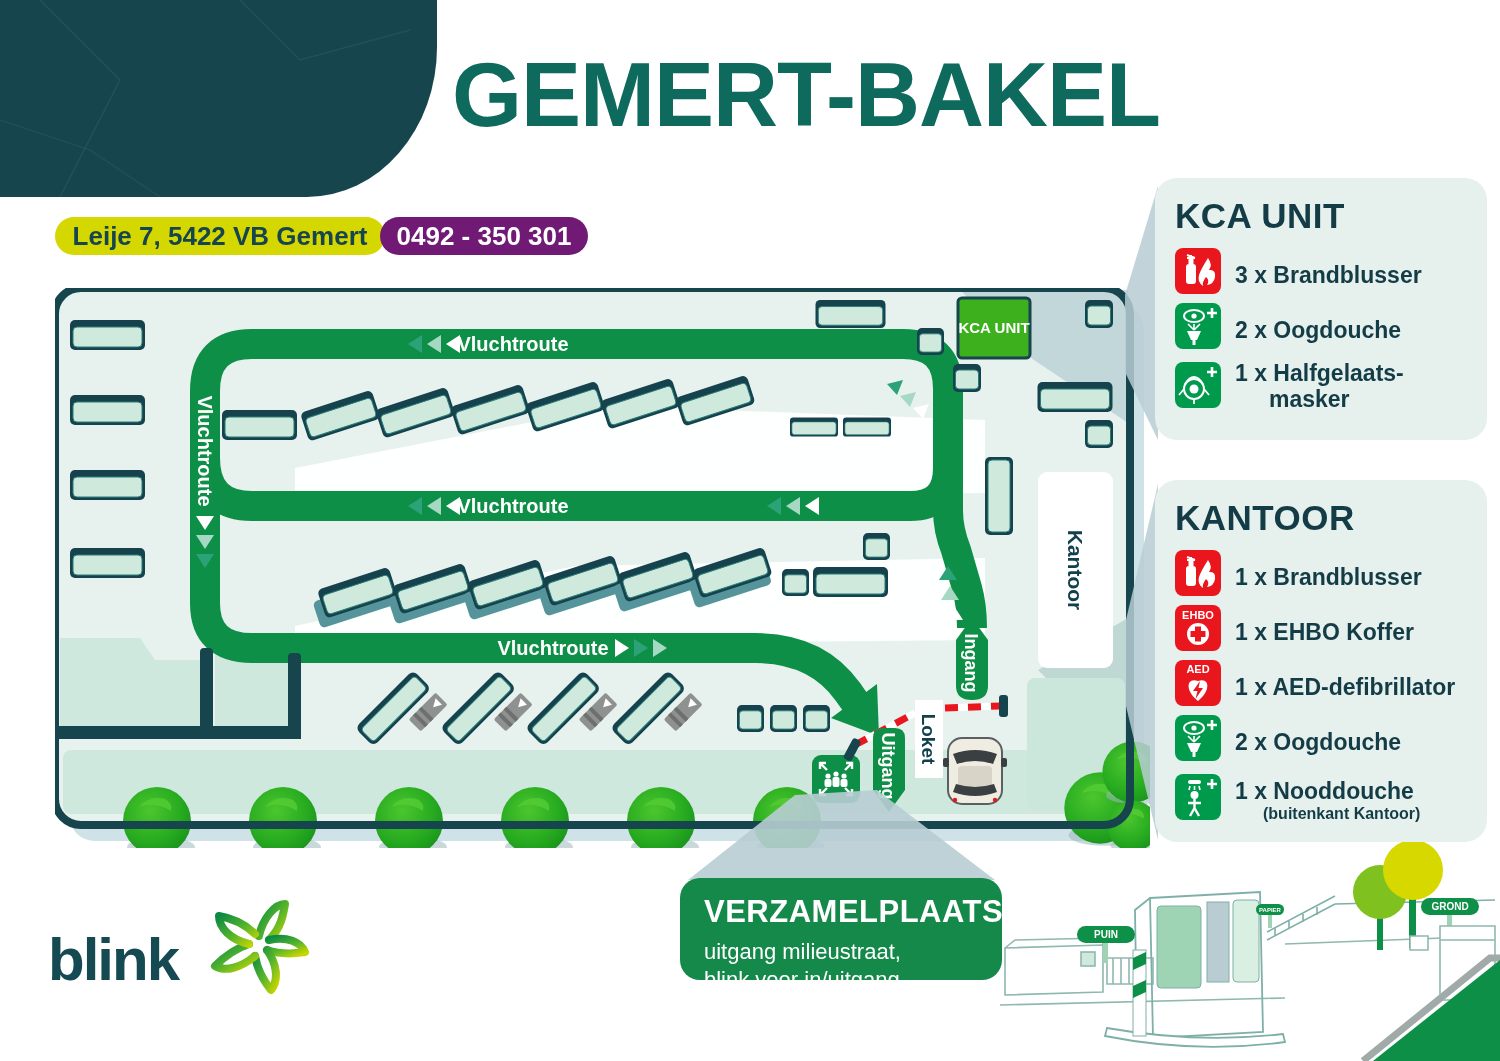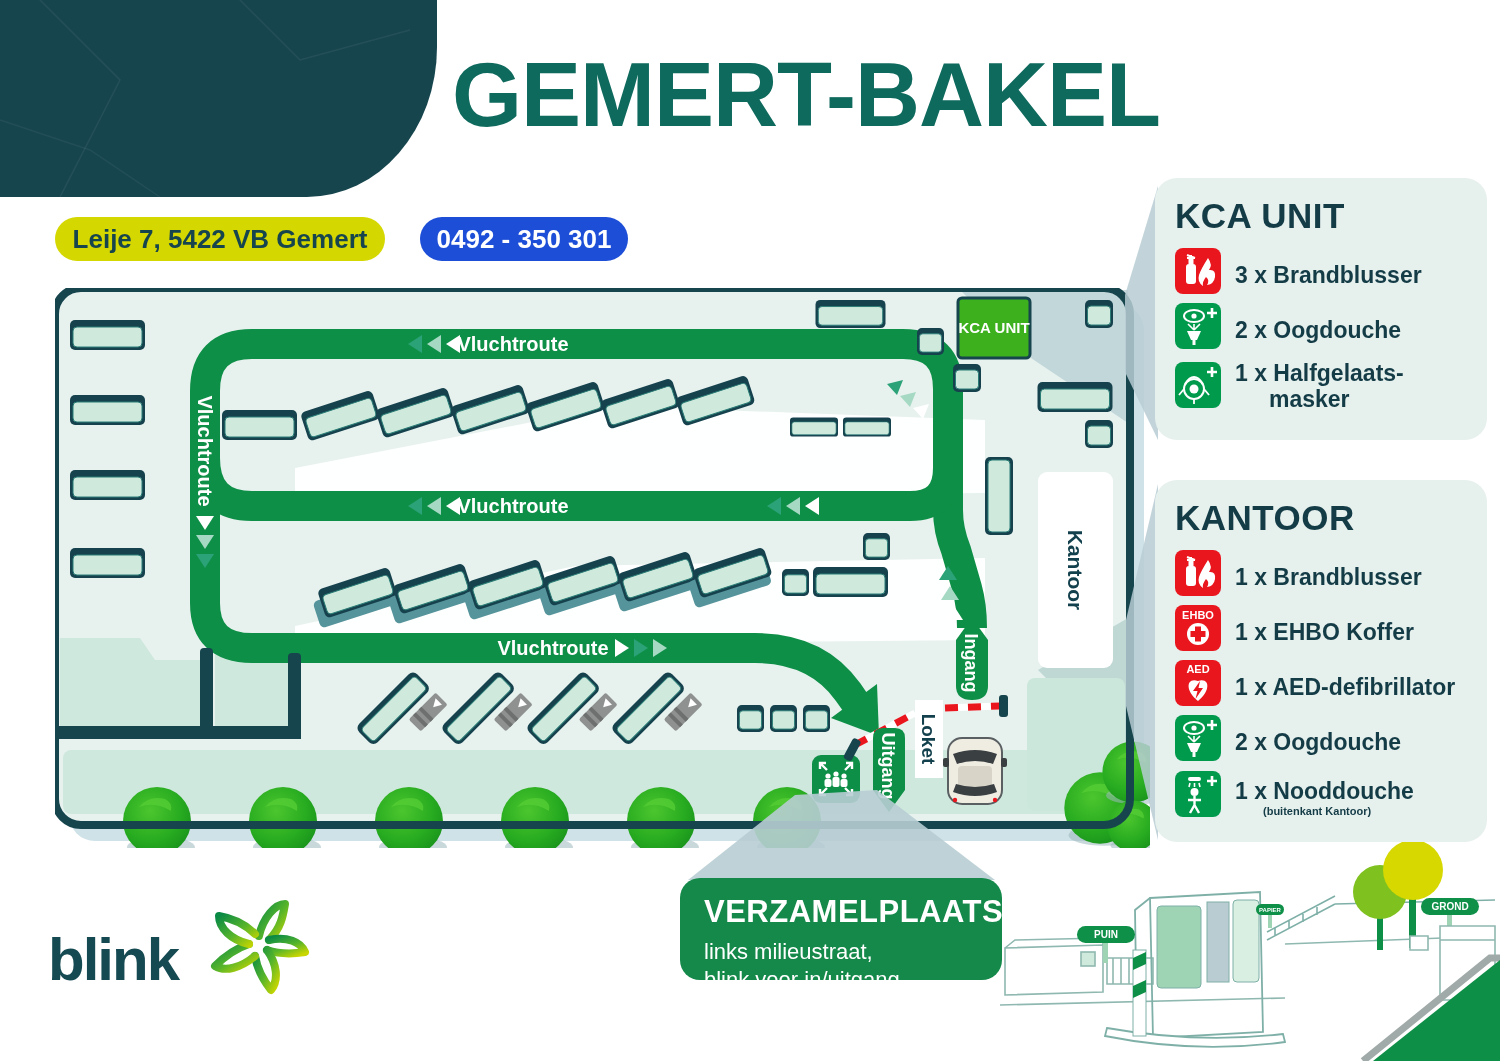--- a/index.html
+++ b/index.html
@@ -6,36 +6,36 @@
   .stage{position:relative;width:1500px;height:1061px;background:#fff;overflow:hidden;
          font-family:"Liberation Sans","DejaVu Sans",sans-serif;}
   .abs{position:absolute;}
   
   .hdr{left:0;top:0;width:437px;height:197px;background:#17454e;
        border-bottom-right-radius:130px 150px;z-index:2;}
   .hdr-line1{left:57px;top:66px;font-size:39px;font-weight:bold;color:#fff;letter-spacing:.5px;}
   .hdr-line2{left:57px;top:112px;font-size:39px;font-weight:bold;color:#d5d800;letter-spacing:.5px;}
   .city{left:452px;top:44px;width:780px;font-size:90px;font-weight:800;color:#0f6a5e;
         letter-spacing:-1px;white-space:nowrap;}
-  .badge{height:44px;border-radius:23px;display:flex;align-items:center;justify-content:center;
+  .badge{height:38px;border-radius:23px;display:flex;align-items:center;justify-content:center;
          font-weight:bold;font-size:26px;}
   .badge.addr{left:55px;top:217px;width:330px;background:#d5d800;color:#17454e;}
-  .badge.phone{left:420px;top:217px;width:208px;background:#1d4ed8;color:#fff;}
+  .badge.phone{left:380px;top:217px;width:208px;background:#701a75;color:#fff;}
   
   .panel{width:332px;background:#e6f0ed;border-radius:22px;padding:18px 18px 14px 20px;
          box-sizing:border-box;z-index:5;}
   .panel.kca{left:1155px;top:178px;height:262px;}
   .panel.kantoor{left:1155px;top:480px;height:362px;}
   .panel h2{margin:0 0 12px 0;font-size:35px;font-weight:800;color:#143c47;letter-spacing:.5px;}
   .item{display:flex;align-items:center;margin-bottom:9px;}
   .item svg{flex:0 0 46px;}
   .item .lbl{margin-left:14px;font-size:23px;font-weight:bold;color:#143c47;
              white-space:nowrap;line-height:1.15;padding-top:8px;}
   .item .lbl.two{padding-top:2px;}
-  .item .note{font-size:11px;font-weight:bold;color:#143c47;margin-top:1px;}
+  .item .note{font-size:16px;font-weight:bold;color:#143c47;margin-top:1px;}
   
   .vz{left:680px;top:878px;width:322px;height:102px;background:#14894a;border-radius:20px;
       color:#fff;padding:16px 24px;box-sizing:border-box;z-index:5;}
   .vz h3{margin:0 0 8px 0;font-size:31px;font-weight:800;letter-spacing:.5px;}
   .vz p{margin:0;font-size:22px;line-height:1.25;}
   
   .blink{left:48px;top:925px;font-size:60px;font-weight:800;color:#164a53;letter-spacing:-2px;z-index:4;}
   svg text{font-family:"Liberation Sans","DejaVu Sans",sans-serif;}
   .svglayer{left:0;top:0;width:1500px;height:1061px;z-index:3;pointer-events:none;}
 </style>
@@ -397,21 +397,21 @@
       </svg>
       <div class="lbl">
         <div>1 x Nooddouche</div>
         <div class="note" style="padding-left:28px">(buitenkant Kantoor)</div>
       </div>
     </div>
   </div>
 
   <div class="abs vz">
     <h3>VERZAMELPLAATS</h3>
-    <p>links milieustraat,</p>
+    <p>uitgang milieustraat,</p>
     <p>blink voor in/uitgang</p>
   </div>
 
   <div class="abs blink">blink</div>
   <svg class="abs" style="left:200px;top:893px;z-index:4;" width="110" height="110" viewBox="-55 -55 110 110">
     <defs>
       <linearGradient id="starG" x1="0%" y1="0%" x2="100%" y2="100%">
         <stop offset="0%" stop-color="#0a8a45"></stop>
         <stop offset="55%" stop-color="#57b52a"></stop>
         <stop offset="100%" stop-color="#c9d600"></stop>

